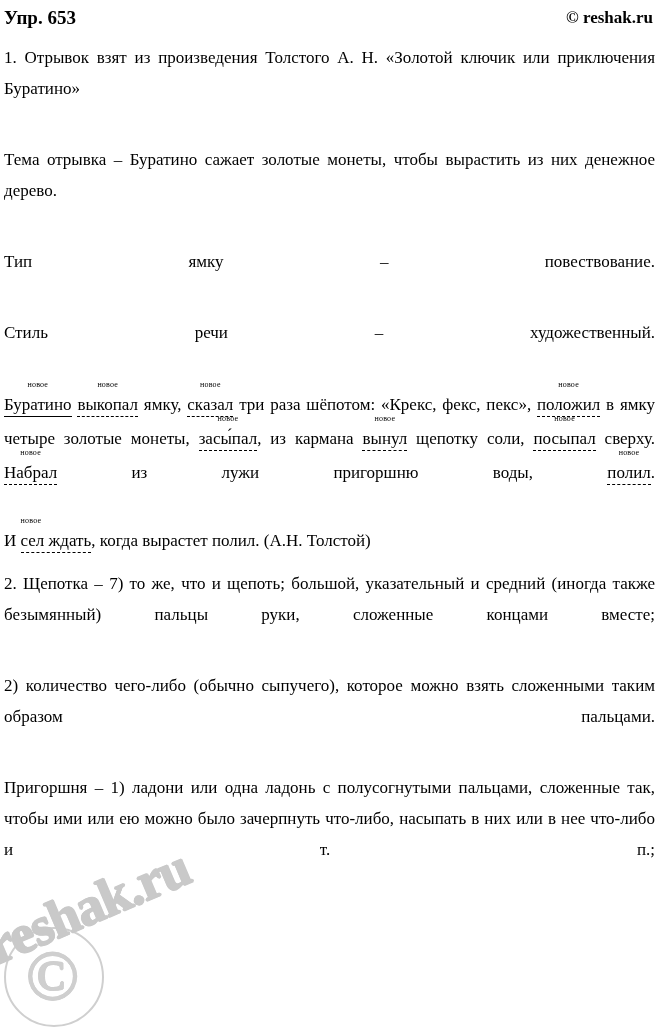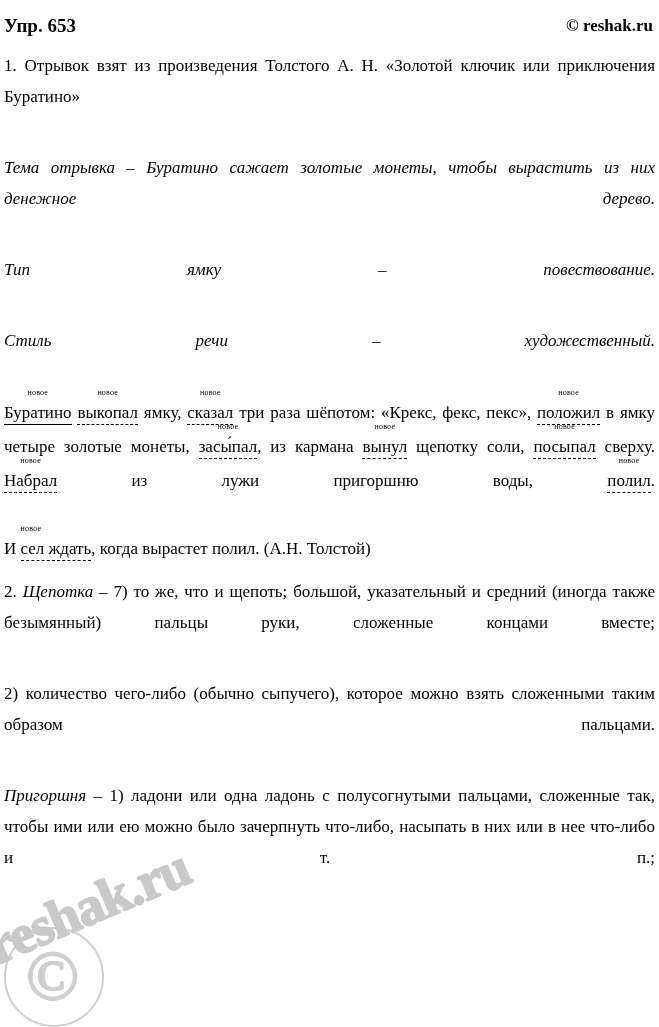--- a/index.html
+++ b/index.html
@@ -11,21 +11,21 @@
     font-family: "Liberation Serif", "DejaVu Serif", serif;
     color: #000000;
   }
   #page {
     position: relative;
     width: 659px;
     height: 1027px;
     overflow: hidden;
     background: #ffffff;
     box-sizing: border-box;
-    padding: 12px 4px;
+    padding: 4px 4px;
   }
 
   
   .header-row {
     position: relative;
     height: 30px;
     padding-top: 2px;
     box-sizing: border-box;
   }
   .page-title {
@@ -45,21 +45,21 @@
   }
 
   
   .para {
     font-size: 17px;
     line-height: 31px;
     text-align: justify;
     margin: 8px 0 9px 0;
   }
 
-  .italic { font-style: italic; }
+  .italic { }
 
   
   .para::after {
     content: "";
     display: inline-block;
     width: 100%;
   }
 
   
   .annot-block {

